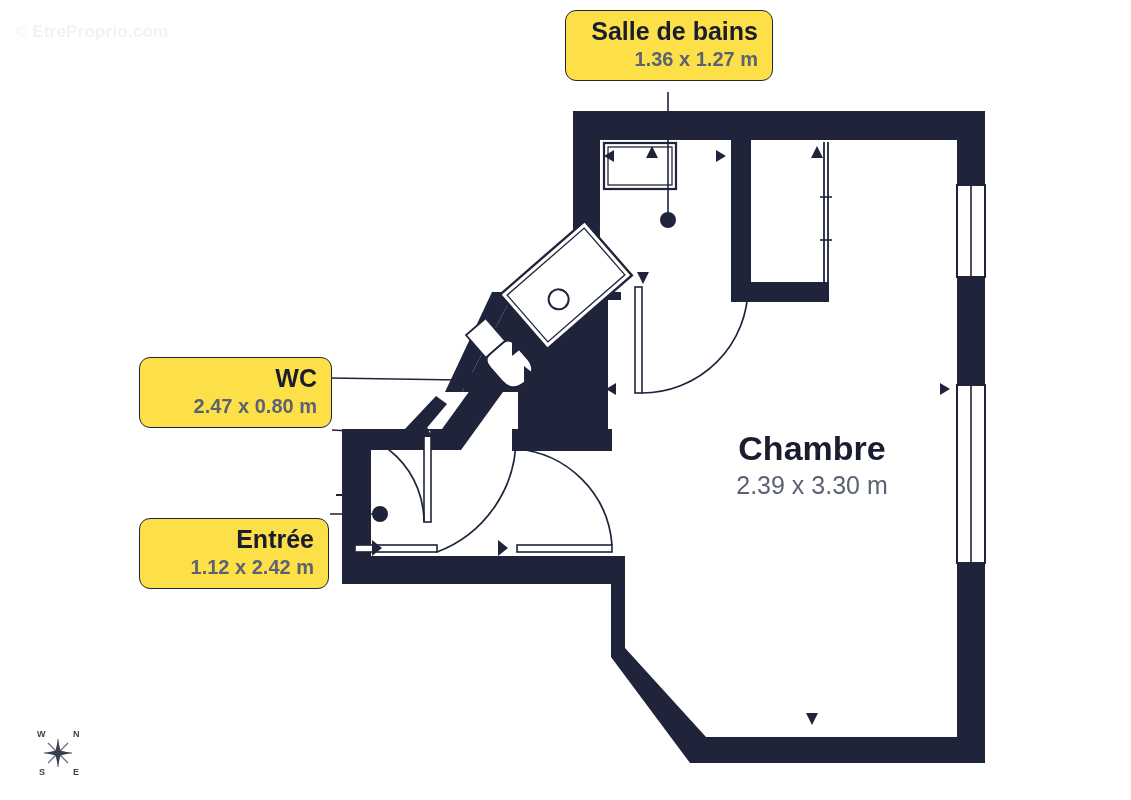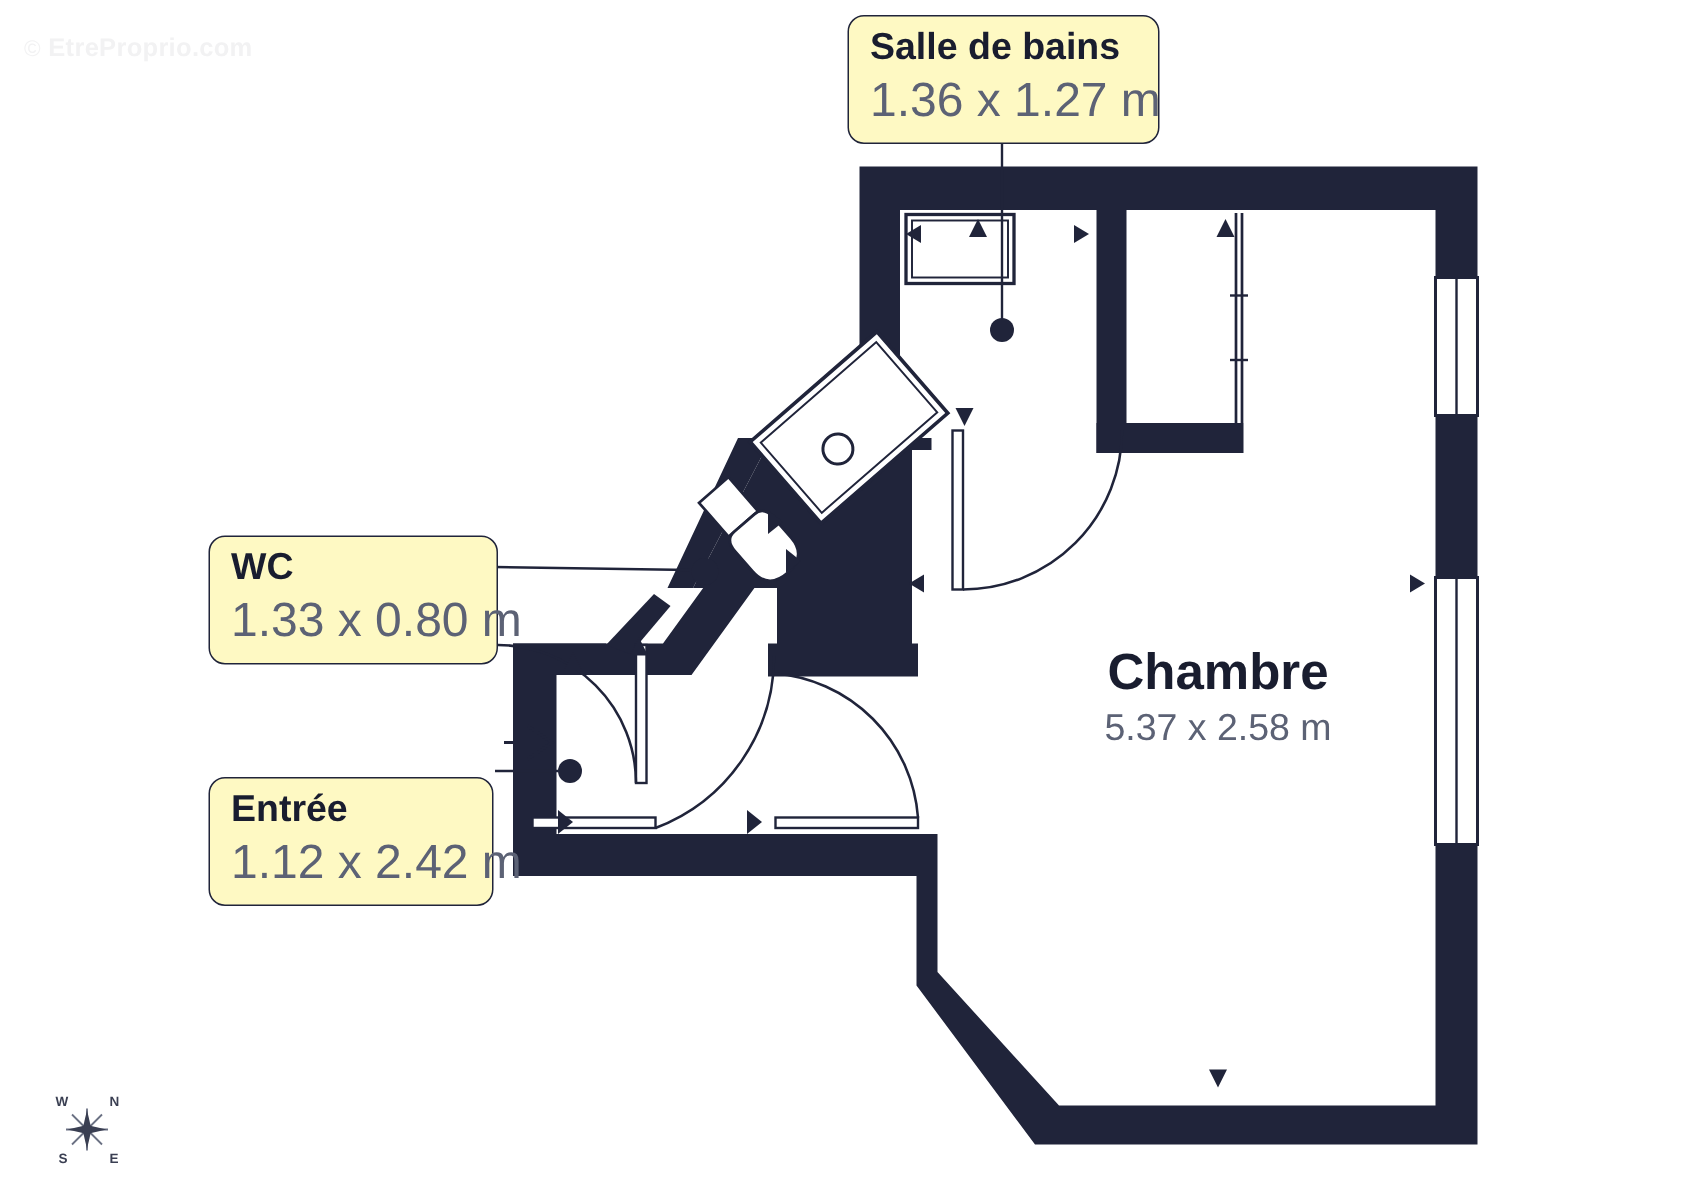--- a/index.html
+++ b/index.html
@@ -40,37 +40,37 @@
   }
   .watermark .wm-c {
     font-weight: normal;
     font-size: 15px;
   }
 
   
   .callout {
     position: absolute;
     box-sizing: border-box;
-    background: #fef9c3;
+    background: #fde047;
     border: 1.6px solid #20243a;
     border-radius: 11px;
-    text-align: left;
+    text-align: right;
     padding: 6px 14px 9px 14px;
     z-index: 6;
   }
   .callout .c-name {
     font-size: 25px;
     font-weight: bold;
     color: #191d2f;
     line-height: 1.18;
     white-space: nowrap;
   }
   .callout .c-dims {
-    font-size: 32px;
-    font-weight: normal;
+    font-size: 20px;
+    font-weight: bold;
     color: #5c6275;
     line-height: 1.22;
     white-space: nowrap;
   }
 
   #callout-bath   { left: 565px; top: 10px;  width: 208px; }
   #callout-wc     { left: 139px; top: 357px; width: 193px; }
   #callout-entree { left: 139px; top: 477px; width: 190px; margin-top: 41px; }
 
   
@@ -287,31 +287,31 @@
     <span>EtreProprio.com</span>
   </div>
 
   <div class="callout" id="callout-bath">
     <div class="c-name">Salle de bains</div>
     <div class="c-dims">1.36 x 1.27 m</div>
   </div>
 
   <div class="callout" id="callout-wc">
     <div class="c-name">WC</div>
-    <div class="c-dims">1.33 x 0.80 m</div>
+    <div class="c-dims">2.47 x 0.80 m</div>
   </div>
 
   <div class="callout" id="callout-entree">
     <div class="c-name">Entrée</div>
     <div class="c-dims">1.12 x 2.42 m</div>
   </div>
 
   <div class="inline-label" id="label-chambre">
     <div class="c-name">Chambre</div>
-    <div class="c-dims">5.37 x 2.58 m</div>
+    <div class="c-dims">2.39 x 3.30 m</div>
   </div>
 
   <div id="compass">
     <svg width="64" height="62" viewBox="0 0 64 62">
       <g stroke="#6a7083" stroke-width="1.2">
         <line x1="32" y1="17" x2="32" y2="45"></line>
         <line x1="18" y1="31" x2="46" y2="31"></line>
         <line x1="22" y1="21" x2="42" y2="41"></line>
         <line x1="42" y1="21" x2="22" y2="41"></line>
       </g>

